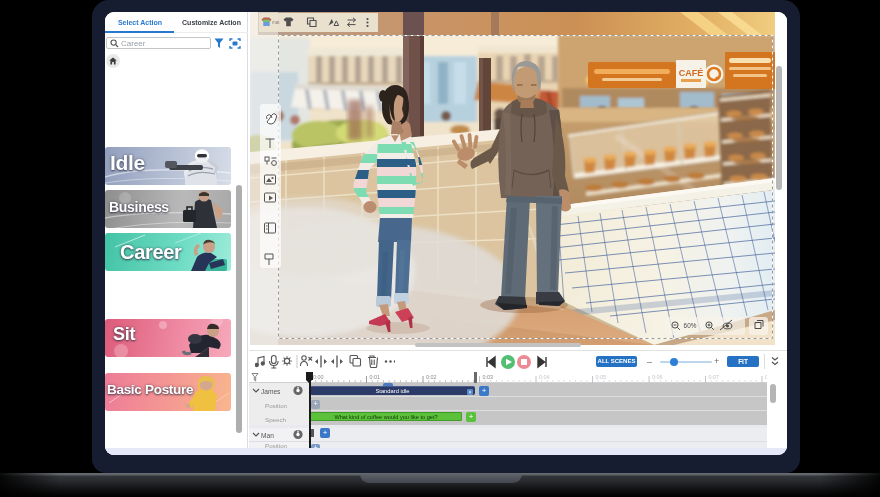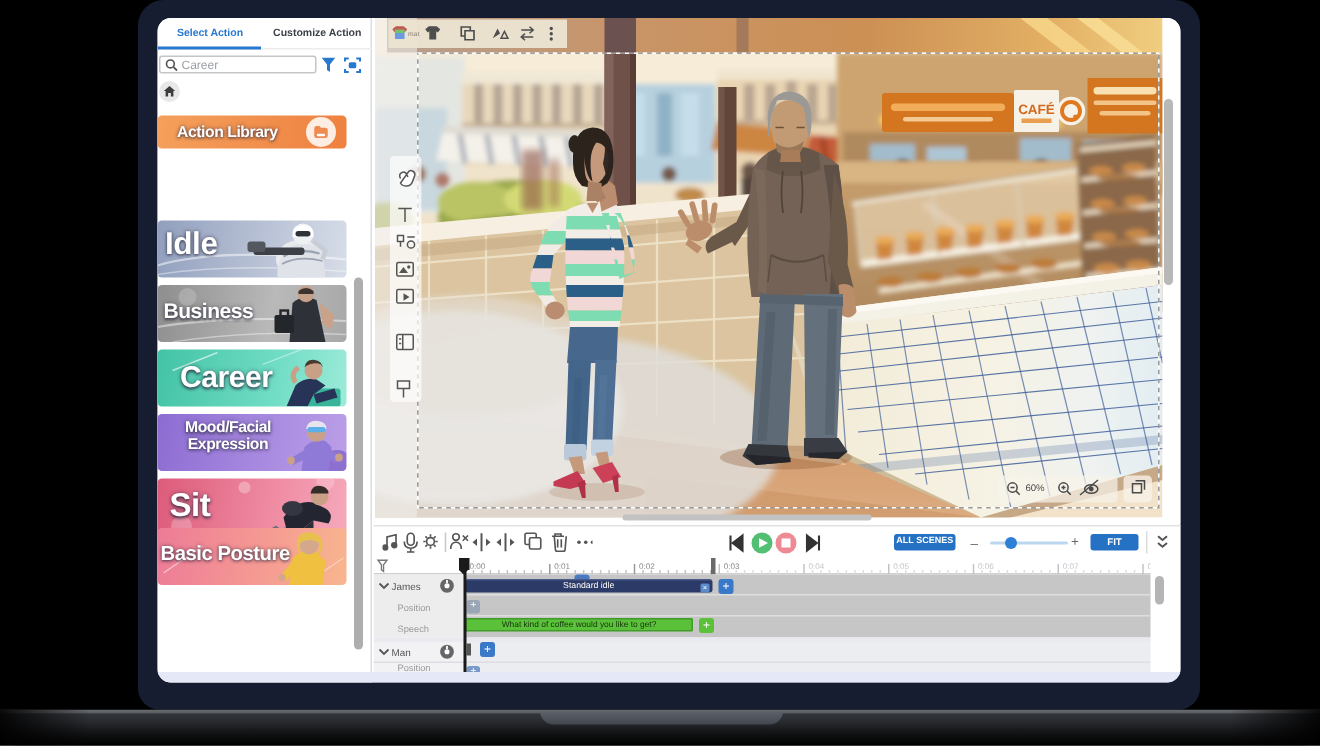--- a/index.html
+++ b/index.html
@@ -60,28 +60,20 @@
         <path d="M11 8 V10 H8.5"></path>
         <path d="M3.5 10 H1 V8"></path>
       </g>
       <rect x="3.5" y="3.5" width="5" height="4" rx="1" fill="#2878d0"></rect>
     </svg>
   <div class="abs homebtn"></div>
   <svg class="abs" style="left:4px;top:45px" width="8" height="8" viewBox="0 0 8 8">
       <path d="M4 0.4 L7.8 3.6 H6.6 V7.4 H4.9 V5 H3.1 V7.4 H1.4 V3.6 H0.2 Z" fill="#3c3c3c"></path>
     </svg>
 
-  <div class="abs tile" style="top:65px;height:22px;background:linear-gradient(100deg,#f5a05c,#ee8140)">
-    <div class="tl" style="left:13px;top:5px;font-size:10.5px">Action Library</div>
-    <div class="abs" style="left:99px;top:1px;width:20px;height:20px;border-radius:50%;background:rgba(255,255,255,.85)"></div>
-    <svg class="abs" style="left:103px;top:5px" width="12" height="12" viewBox="0 0 12 12">
-        <path d="M1.5 3.5 Q1.5 2 3 2 H5 L6 3.2 H9 Q10.5 3.2 10.5 4.6 V8.5 Q10.5 10 9 10 H3 Q1.5 10 1.5 8.5 Z" fill="#ef8a50"></path>
-        <rect x="3.2" y="7.2" width="5.6" height="1.6" rx="0.8" fill="#fff"></rect>
-      </svg>
-  </div>
   <div class="abs tile" style="top:135px;background:linear-gradient(100deg,#919fbd,#c3cbdc 70%,#d7dde8)">
     <svg class="abs" style="left:0;top:0" width="126" height="38" viewBox="0 0 126 38">
         <path d="M0 30 Q40 18 126 26" stroke="#fff" stroke-width="1.5" fill="none" opacity=".5"></path>
         <path d="M0 36 Q50 28 126 34" stroke="#fff" stroke-width="1" fill="none" opacity=".4"></path>
     <g>
           <ellipse cx="95" cy="26" rx="16" ry="13" fill="#e8eaee"></ellipse>
           <path d="M80 32 Q84 16 96 15 L110 18 L112 38 L80 38 Z" fill="#dfe2e8"></path>
           <path d="M84 24 Q94 18 108 22" stroke="#9aa2b0" stroke-width="1.4" fill="none"></path>
           <path d="M83 29 Q94 23 110 27" stroke="#9aa2b0" stroke-width="1.2" fill="none"></path>
           <rect x="64" y="18" width="34" height="5" rx="2" fill="#3d4147"></rect>
@@ -118,53 +110,37 @@
           <rect x="96" y="26" width="26" height="12" rx="2" fill="#37b49a"></rect>
           <path d="M86 38 L92 24 Q98 18 106 20 L112 24 L104 30 L100 38 Z" fill="#273357"></path>
           <path d="M104 30 L118 26 L120 32 L106 36 Z" fill="#273357"></path>
           <circle cx="104" cy="14" r="6" fill="#c9a085"></circle>
           <path d="M98 12 Q99 6 105 7 Q110 8 110 12 L109 10 Q104 8 99 11 Z" fill="#4a3b30"></path>
           <path d="M92 22 Q88 16 94 12" stroke="#c9a085" stroke-width="3.4" fill="none"></path>
         </g>
       </svg>
     <div class="tl" style="left:15px;top:8px;font-size:20px;letter-spacing:-0.3px">Career</div>
   </div>
-  <div class="abs tile" style="top:264px;background:linear-gradient(100deg,#8d6cd2,#a98ce0 60%,#bb9fe8)">
-    <svg class="abs" style="left:0;top:0" width="126" height="38" viewBox="0 0 126 38">
-        <circle cx="120" cy="34" r="10" fill="#7c5cc4" opacity=".7"></circle>
-    <g>
-          <path d="M96 38 L98 22 Q104 16 112 18 L116 22 L114 38 Z" fill="#8f7ad8"></path>
-          <path d="M98 24 L88 30 L90 34 L99 30 Z" fill="#8f7ad8"></path>
-          <path d="M113 22 L122 28 L119 33 L111 28 Z" fill="#8f7ad8"></path>
-          <circle cx="106" cy="12" r="6.5" fill="#caa188"></circle>
-          <path d="M99 10 Q100 4 107 4.6 Q113 5.4 112.6 10 L99 10 Z" fill="#e8e4ee"></path>
-          <rect x="100" y="8.6" width="12" height="3.6" rx="1.6" fill="#5ab0e8"></rect>
-          <circle cx="89" cy="31" r="2.6" fill="#caa188"></circle>
-          <circle cx="121" cy="29" r="2.6" fill="#caa188"></circle>
-        </g>
-      </svg>
-    <div class="tl" style="left:2px;top:4px;font-size:10.5px;width:90px;text-align:center;white-space:normal;line-height:11px">Mood/Facial Expression</div>
-  </div>
   <div class="abs tile" style="top:307px;background:linear-gradient(100deg,#dd5b7a,#ef8ba3 60%,#f6a9bb)">
     <svg class="abs" style="left:0;top:0" width="126" height="38" viewBox="0 0 126 38">
         <circle cx="16" cy="32" r="7" fill="#fff" opacity=".25"></circle>
         <circle cx="58" cy="6" r="4" fill="#fff" opacity=".3"></circle>
         <circle cx="112" cy="2" r="6" fill="#fff" opacity=".2"></circle>
     <g>
           <path d="M84 26 Q92 14 104 16 L112 20 Q118 24 114 30 L104 28 L96 34 L86 34 Z" fill="#232630"></path>
           <path d="M96 34 L90 38 L104 38 L104 28 Z" fill="#2c2f3a"></path>
           <circle cx="108" cy="12" r="6" fill="#c9a086"></circle>
           <path d="M102 10 Q103 4 109 5 Q114 6 114 10 L102 10 Z" fill="#332c28"></path>
           <path d="M86 34 Q80 36 78 32" stroke="#6b6e78" stroke-width="3" fill="none"></path>
           <ellipse cx="90" cy="20" rx="7" ry="5" fill="#343742"></ellipse>
         </g>
       </svg>
-    <div class="tl" style="left:8px;top:5px;font-size:22px">Sit</div>
+    <div class="tl" style="left:8px;top:5px;font-size:18px">Sit</div>
   </div>
-  <div class="abs tile" style="top:340px;background:linear-gradient(100deg,#ed7b97,#f59a93 55%,#f8b68e)">
+  <div class="abs tile" style="top:361px;background:linear-gradient(100deg,#ed7b97,#f59a93 55%,#f8b68e)">
     <svg class="abs" style="left:0;top:0" width="126" height="38" viewBox="0 0 126 38">
         <line x1="4" y1="30" x2="30" y2="12" stroke="#fff" stroke-width="1" opacity=".5"></line>
         <line x1="100" y1="36" x2="124" y2="20" stroke="#fff" stroke-width=".8" opacity=".4"></line>
     <g>
           <path d="M88 38 L90 20 Q97 13 106 16 L112 22 L110 38 Z" fill="#f0c040"></path>
           <path d="M90 22 L82 32 L86 35 L93 27 Z" fill="#f0c040"></path>
           <circle cx="101" cy="11" r="6.5" fill="#d4a88c"></circle>
           <path d="M93 12 Q92 3 101 3 Q110 3 110 12 Q110 16 107 18 L108 10 Q101 6 95 10 L95 18 Q93 16 93 12 Z" fill="#e8c04e"></path>
           <circle cx="83" cy="33" r="2.4" fill="#d4a88c"></circle>
         </g>

